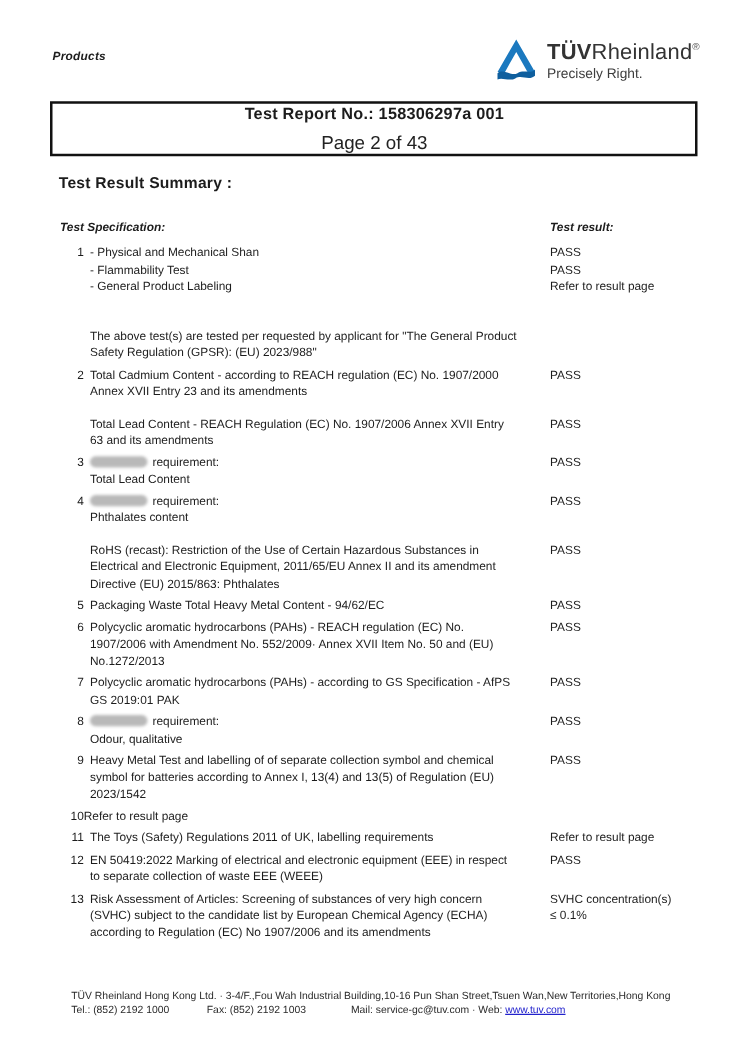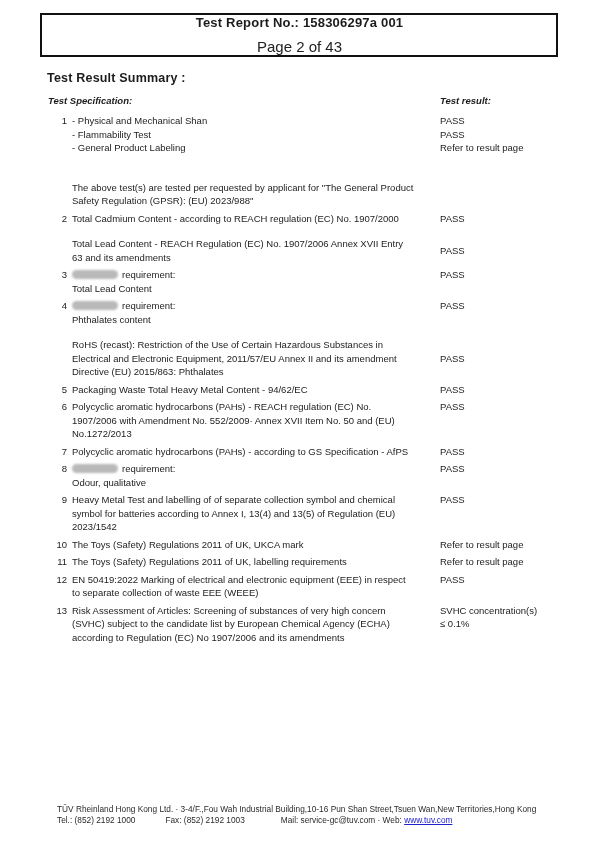--- a/index.html
+++ b/index.html
@@ -25,54 +25,67 @@
     margin:13px 42px 0 40px; border:2px solid #111; height:44px;
     display:flex; align-items:center; justify-content:space-between; padding:0 16px 0 17px;flex-direction:column;
   }
   .report-title { font-size:13px; font-weight:bold; letter-spacing:.2px; }
   .page-num { font-size:15px; color:#222; }
 
   
   .summary-heading { margin:14px 0 0 47px; font-size:12.5px; font-weight:bold; letter-spacing:.2px; }
 
   
-  .col-headers { position:relative; margin-top:10px; height:14px; font-size:9.5px; font-weight:bold; font-style:italic; }
+  .col-headers { position:relative; margin-top:24px; height:14px; font-size:9.5px; font-weight:bold; font-style:italic; }
   .spec-h { position:absolute; left:48px; top:0; }
   .result-h { position:absolute; left:440px; top:0; }
 
   
   #rows { margin-top:5px; font-size:9.5px; line-height:13.5px; }
   .row { display:flex; align-items:flex-start; padding-left:40px; }
   .row .num { width:27px; text-align:right; flex:none; }
   .row .txt { margin-left:5px; width:368px; flex:none; }
   .row .txt .line { white-space:nowrap; }
   .row .res { flex:none; width:130px; }
   .row .res .line { white-space:nowrap; }
   .gap-first { margin-top:0; }
   .gap-cont  { margin-top:0; }
   .gap-normal{ margin-top:4px; }
-  .gap-large { margin-top:12px;align-items:center; }
+  .gap-large { margin-top:12px; }
   .gap-xlarge{ margin-top:26px; }
 
   .redact {
     display:inline-block; width:46px; height:9px; background:#b9b9b9;
     border-radius:5px; filter:blur(1.3px); vertical-align:-1px; margin-right:4px;
   }
 
   
   .footer { position:absolute; left:57px; right:30px; bottom:36px; font-size:8.3px; color:#2a2a2a; line-height:10.5px; }
   .footer .seg-tel { margin-right:30px; }
   .footer .seg-fax { margin-right:36px; }
   .footer a { color:#2222cc; text-decoration:underline; }
 </style>
 </head>
 <body>
 
 <div class="page">
 
+  <div class="top-header">
+    <div class="products">Products</div>
+    <div class="logo">
+      <svg viewBox="0 0 64 74" aria-hidden="true">
+        <path d="M32 2 L62 54 L50 54 L32 22 L14 54 L2 54 Z" fill="#1b79bf"></path>
+        <path d="M2 56 C 13 48, 24 62, 34 56 C 44 50, 55 58, 62 50 L62 60 C 52 69, 41 58, 31 64 C 21 70, 10 62, 2 66 Z" fill="#0f5f9e"></path>
+      </svg>
+      <div class="logo-text">
+        <div class="brand-line"><span class="bold">TÜV</span><span>Rheinland</span><sup>®</sup></div>
+        <div class="tagline">Precisely Right.</div>
+      </div>
+    </div>
+  </div>
 
   <div class="report-box">
     <div class="report-title">Test Report No.: 158306297a 001</div>
     <div class="page-num">Page 2 of 43</div>
   </div>
 
   <div class="summary-heading">Test Result Summary :</div>
 
   <div class="col-headers">
     <div class="spec-h">Test Specification:</div>
@@ -112,20 +125,21 @@
         <div class="txt">
           <div class="line">The above test(s) are tested per requested by applicant for "The General Product</div>
           <div class="line">Safety Regulation (GPSR): (EU) 2023/988"</div>
         </div>
         <div class="res"></div>
       </div>
       <div class="row gap-normal">
         <div class="num">2</div>
         <div class="txt">
           <div class="line">Total Cadmium Content - according to REACH regulation (EC) No. 1907/2000</div>
+          <div class="line">Annex XVII Entry 23 and its amendments</div>
         </div>
         <div class="res">
           <div class="line">PASS</div>
         </div>
       </div>
       <div class="row gap-large">
         <div class="num"></div>
         <div class="txt">
           <div class="line">Total Lead Content - REACH Regulation (EC) No. 1907/2006 Annex XVII Entry</div>
           <div class="line">63 and its amendments</div>
@@ -151,21 +165,21 @@
           <div class="line">Phthalates content</div>
         </div>
         <div class="res">
           <div class="line">PASS</div>
         </div>
       </div>
       <div class="row gap-large">
         <div class="num"></div>
         <div class="txt">
           <div class="line">RoHS (recast): Restriction of the Use of Certain Hazardous Substances in</div>
-          <div class="line">Electrical and Electronic Equipment, 2011/57/EU Annex II and its amendment</div>
+          <div class="line">Electrical and Electronic Equipment, 2011/65/EU Annex II and its amendment</div>
           <div class="line">Directive (EU) 2015/863: Phthalates</div>
         </div>
         <div class="res">
           <div class="line">PASS</div>
         </div>
       </div>
       <div class="row gap-normal">
         <div class="num">5</div>
         <div class="txt">
           <div class="line">Packaging Waste Total Heavy Metal Content - 94/62/EC</div>
@@ -182,20 +196,21 @@
           <div class="line">No.1272/2013</div>
         </div>
         <div class="res">
           <div class="line">PASS</div>
         </div>
       </div>
       <div class="row gap-normal">
         <div class="num">7</div>
         <div class="txt">
           <div class="line">Polycyclic aromatic hydrocarbons (PAHs) - according to GS Specification - AfPS</div>
+          <div class="line">GS 2019:01 PAK</div>
         </div>
         <div class="res">
           <div class="line">PASS</div>
         </div>
       </div>
       <div class="row gap-normal">
         <div class="num">8</div>
         <div class="txt">
           <div class="line"><span class="redact"></span>requirement:</div>
           <div class="line">Odour, qualitative</div>
@@ -210,23 +225,20 @@
           <div class="line">Heavy Metal Test and labelling of of separate collection symbol and chemical</div>
           <div class="line">symbol for batteries according to Annex I, 13(4) and 13(5) of Regulation (EU)</div>
           <div class="line">2023/1542</div>
         </div>
         <div class="res">
           <div class="line">PASS</div>
         </div>
       </div>
       <div class="row gap-normal">
         <div class="num">10</div>
-        <div class="txt">
-          <div class="line">The Toys (Safety) Regulations 2011 of UK, UKCA mark</div>
-        </div>
         <div class="res">
           <div class="line">Refer to result page</div>
         </div>
       </div>
       <div class="row gap-normal">
         <div class="num">11</div>
         <div class="txt">
           <div class="line">The Toys (Safety) Regulations 2011 of UK, labelling requirements</div>
         </div>
         <div class="res">

